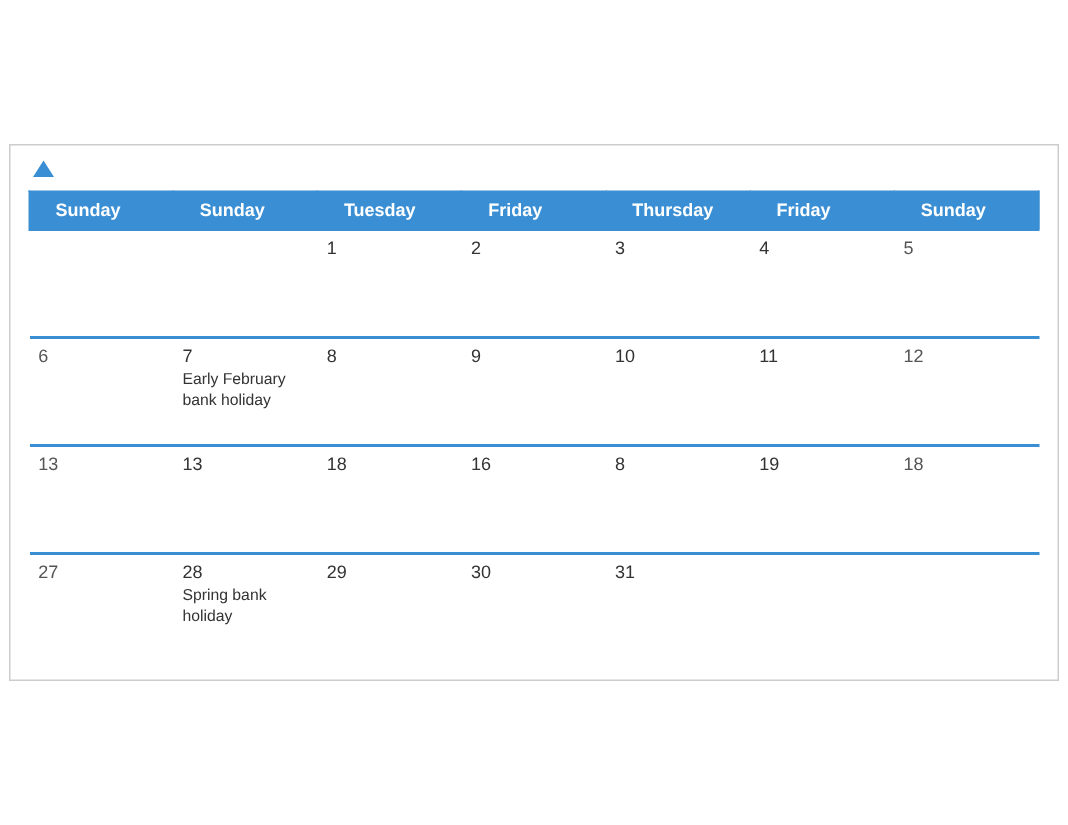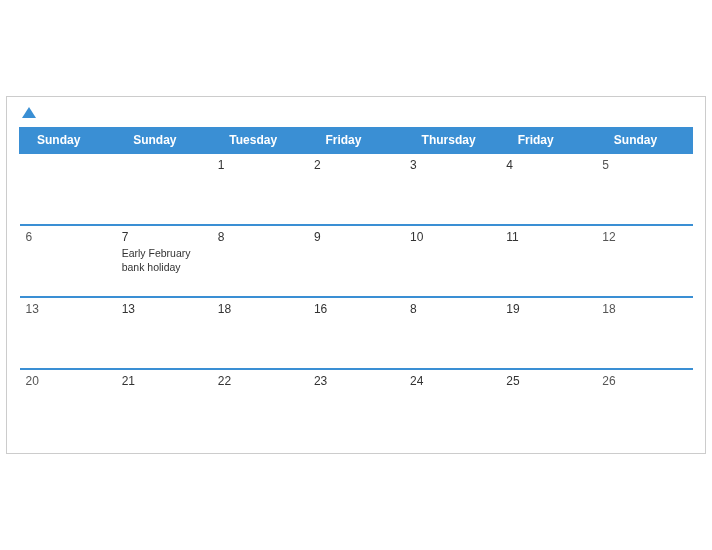--- a/index.html
+++ b/index.html
@@ -200,36 +200,33 @@
           </td>
           <td class="day-weekday">
             <div class="day-number">19</div>
           </td>
           <td class="day-saturday">
             <div class="day-number">18</div>
           </td>
         </tr>
         <tr>
           <td class="day-sunday">
-            <div class="day-number">20</div>
-          </td>
-          <td class="day-weekday">
-            <div class="day-number">21</div>
-          </td>
-          <td class="day-weekday">
-            <div class="day-number">22</div>
-          </td>
-          <td class="day-weekday">
-            <div class="day-number">23</div>
-          </td>
-          <td class="day-weekday">
-            <div class="day-number">24</div>
-          </td>
-          <td class="day-weekday">
-            <div class="day-number">25</div>
-          </td>
-          <td class="day-saturday">
-            <div class="day-number">26</div>
-          </td>
+            <div class="day-number">27</div>
+          </td>
+          <td class="day-weekday">
+            <div class="day-number">28</div>
+            <div class="event-label">Spring bank holiday</div>
+          </td>
+          <td class="day-weekday">
+            <div class="day-number">29</div>
+          </td>
+          <td class="day-weekday">
+            <div class="day-number">30</div>
+          </td>
+          <td class="day-weekday">
+            <div class="day-number">31</div>
+          </td>
+          <td class="day-weekday empty-cell"></td>
+          <td class="day-saturday empty-cell"></td>
         </tr>
       </tbody>
   </table>
 </div>
 
 </body></html>

